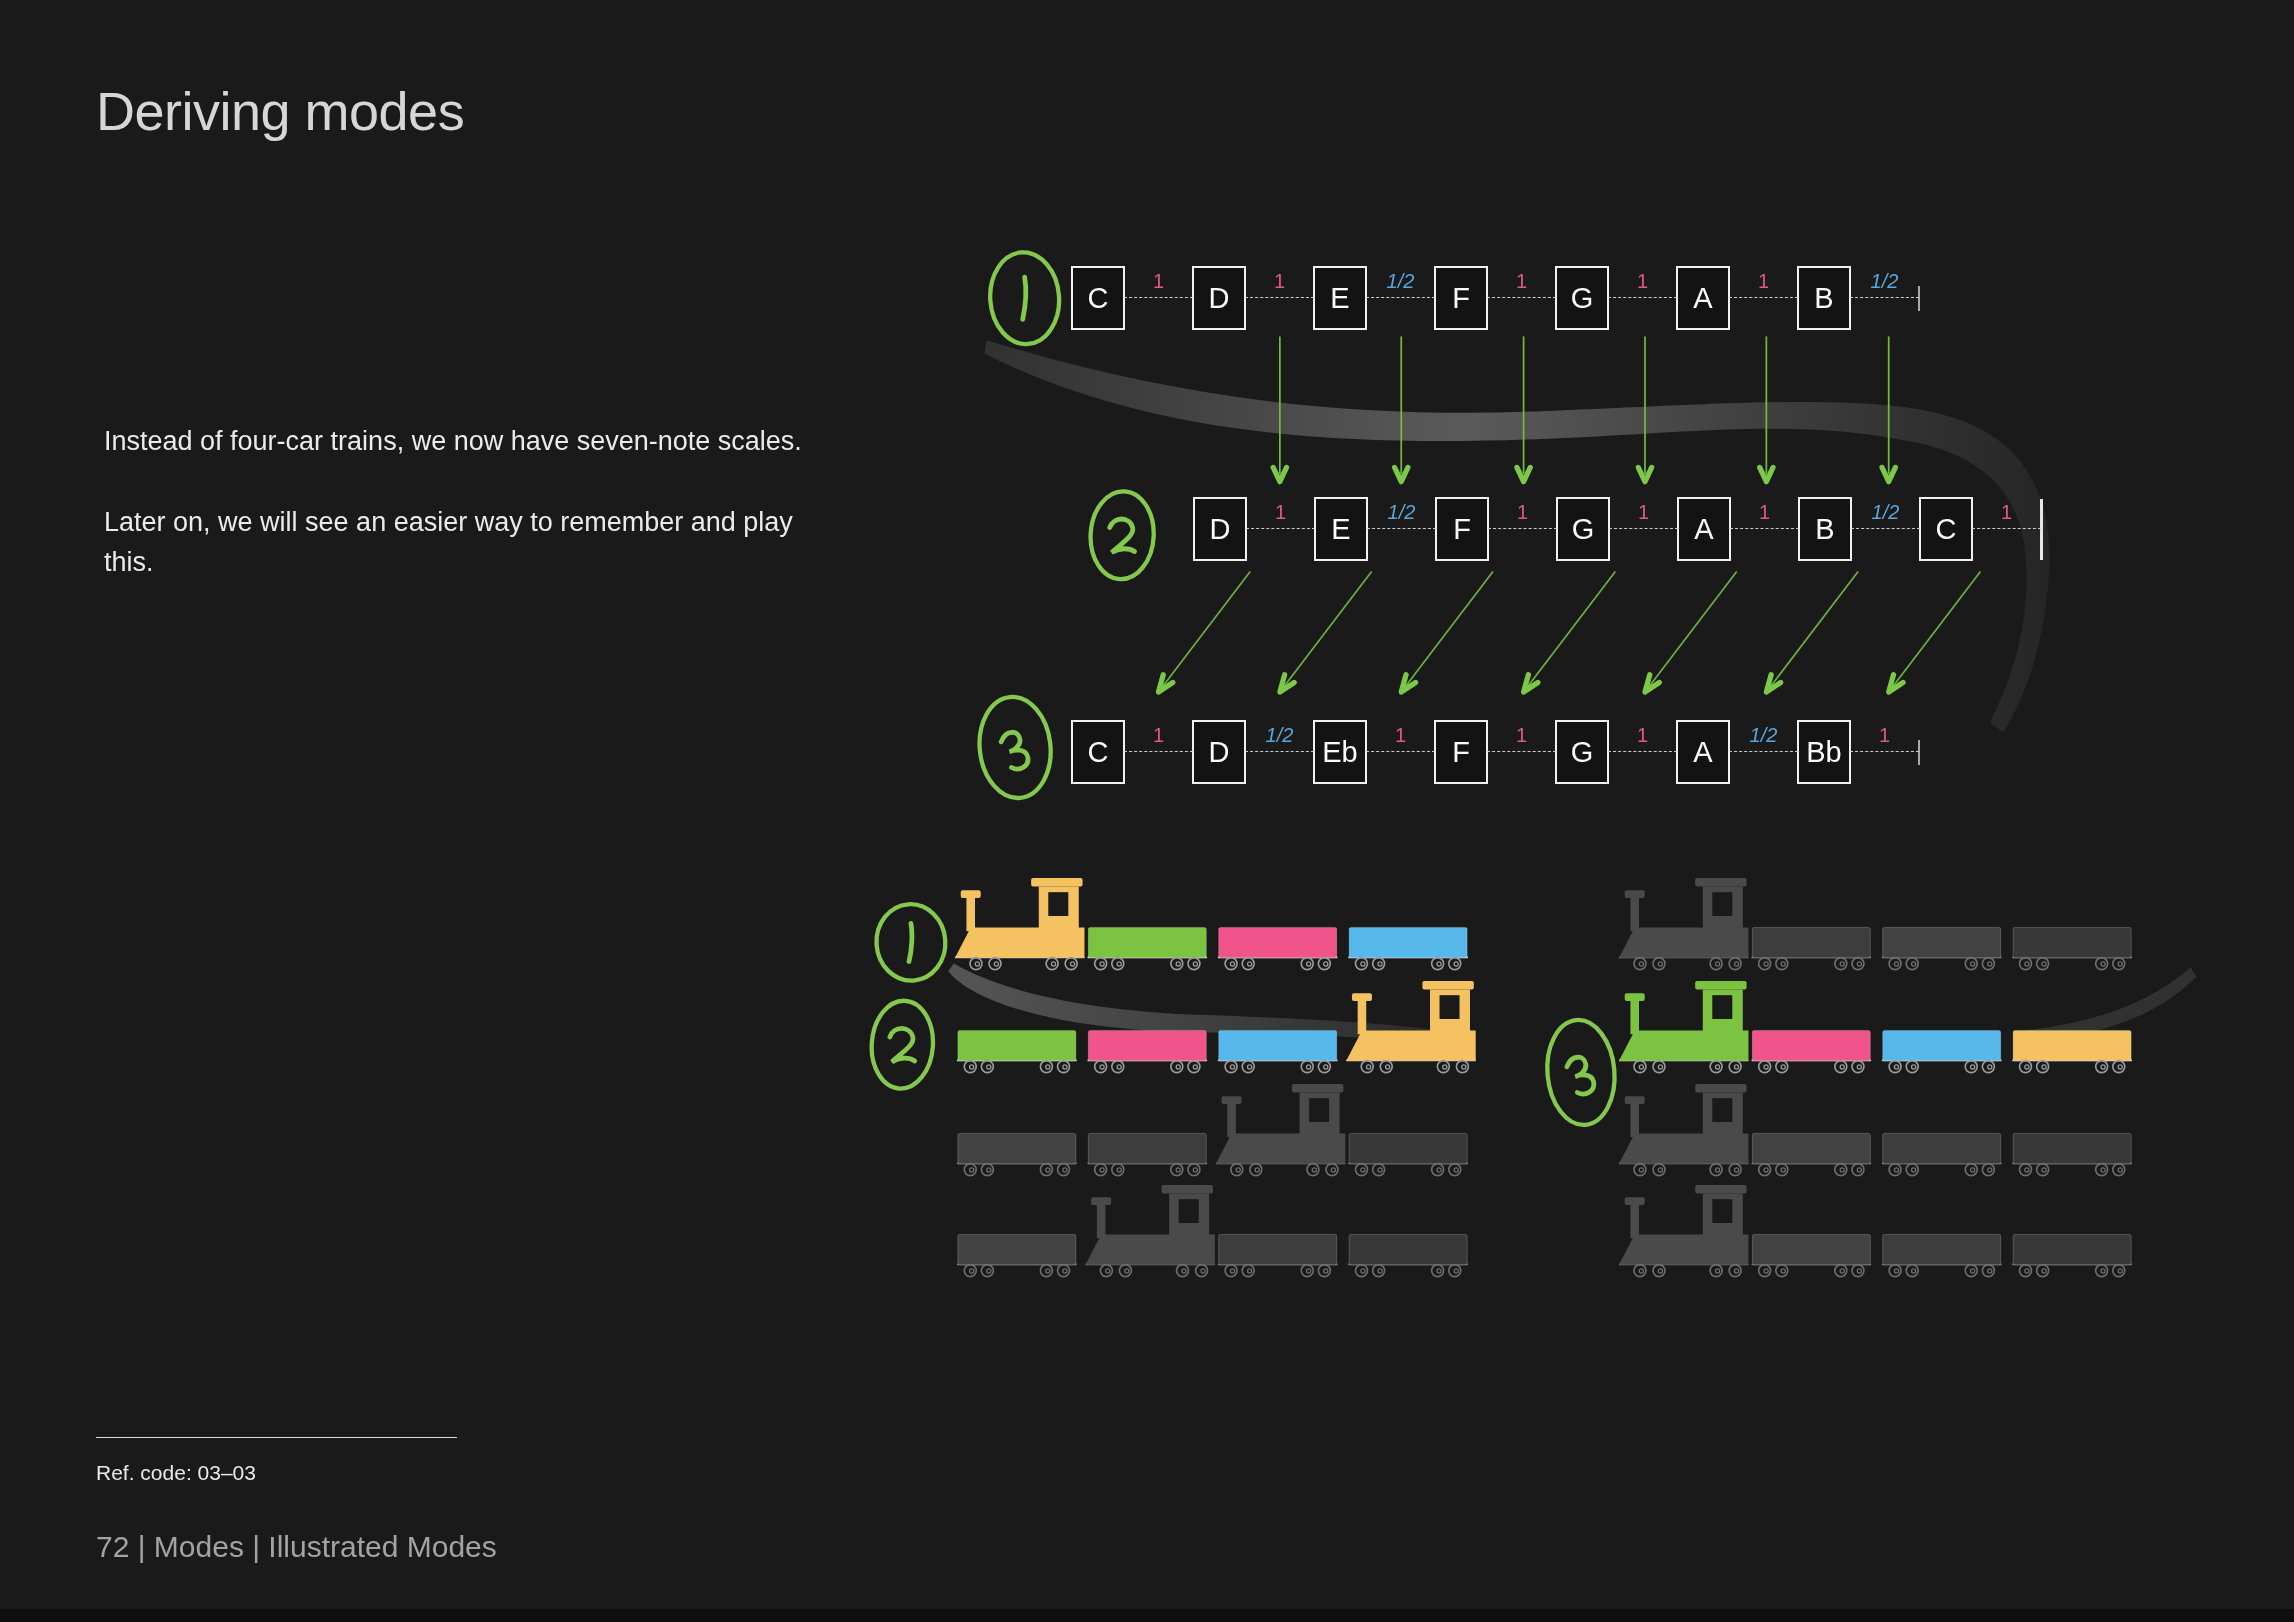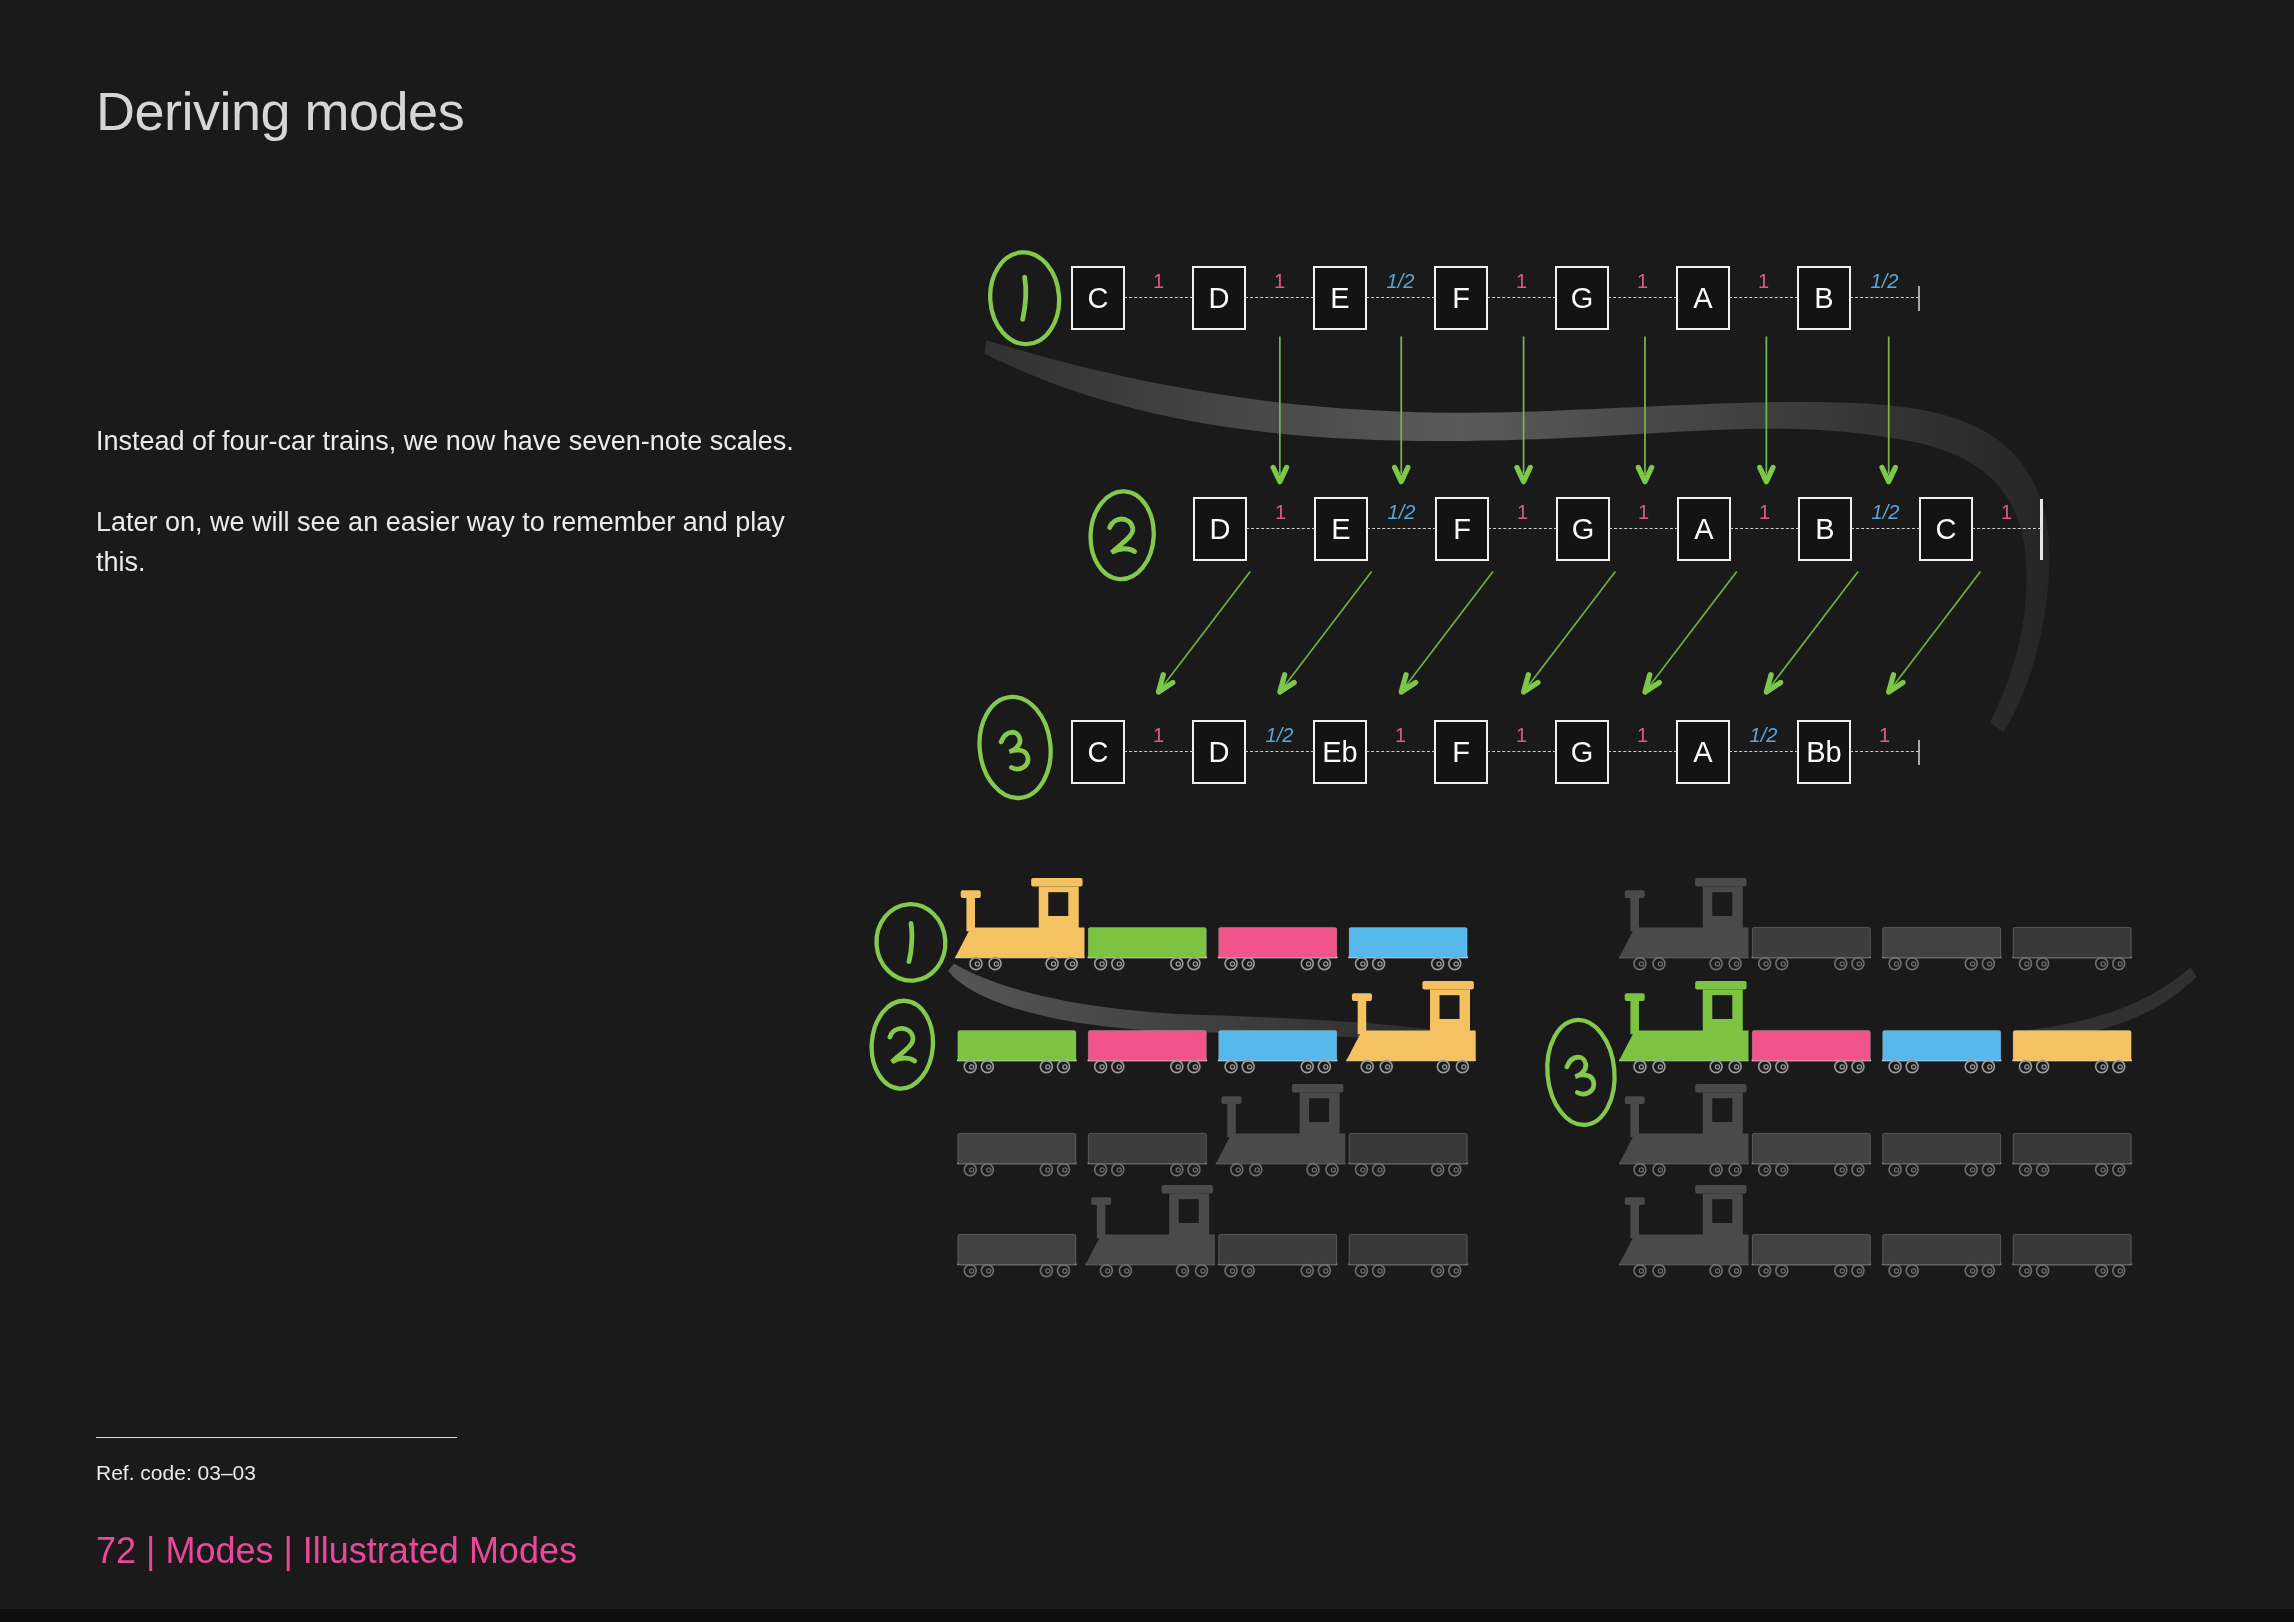--- a/index.html
+++ b/index.html
@@ -8,27 +8,27 @@
     background:#1a1a1a;
     font-family:"Liberation Sans", sans-serif;
   }
   
   .title{
     position:absolute;left:96px;top:44px;
     font-size:54px;font-weight:400;color:#d6d6d6;letter-spacing:-0.5px;
   }
   .copy{position:absolute;left:96px;top:421px;width:707px;
     font-size:27px;line-height:40px;color:#ebebeb;font-weight:400;}
-  .copy p{margin:0 0 41px 0;}
+  .copy p{margin:0 0 41px 8px;}
   .step-ref{color:#7dc243;}
   
   .foot-rule{position:absolute;left:96px;top:1437px;width:361px;height:0;
     border-top:1.9px solid #d8d8d8;}
   .foot-ref{position:absolute;left:96px;top:1461px;font-size:21px;color:#e9e9e9;}
-  .foot-page{position:absolute;left:96px;top:1530px;font-size:36px;color:#ec4899;}
+  .foot-page{position:absolute;left:96px;top:1530px;font-size:30px;color:#a3a3a3;}
   
   .scale-row{position:absolute;display:flex;align-items:center;height:64px;}
   .note{width:54px;height:64px;box-sizing:border-box;border:2.9px solid #f1f1f1;
     background:rgba(10,10,10,0.35);
     display:flex;align-items:center;justify-content:center;
     font-size:29px;color:#fbfbfb;flex:0 0 auto;}
   .gap{width:67px;height:64px;position:relative;flex:0 0 auto;}
   .gap::before{content:"";position:absolute;left:-1px;right:-1px;top:31px;
     border-top:1.9px dashed #cdcdcd;}
   .ivl{position:absolute;left:0;width:100%;text-align:center;top:3.8px;

